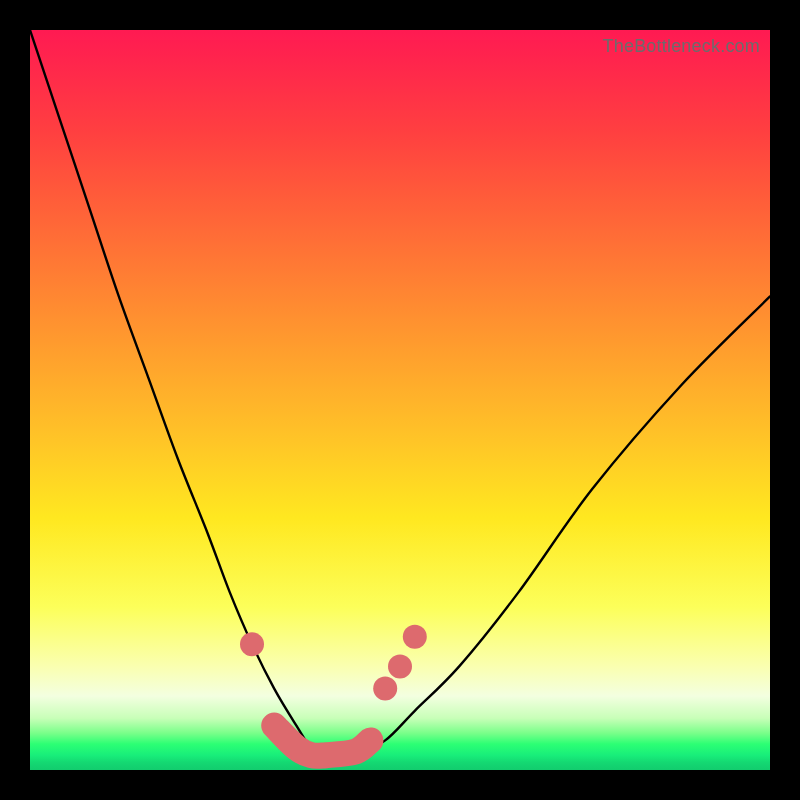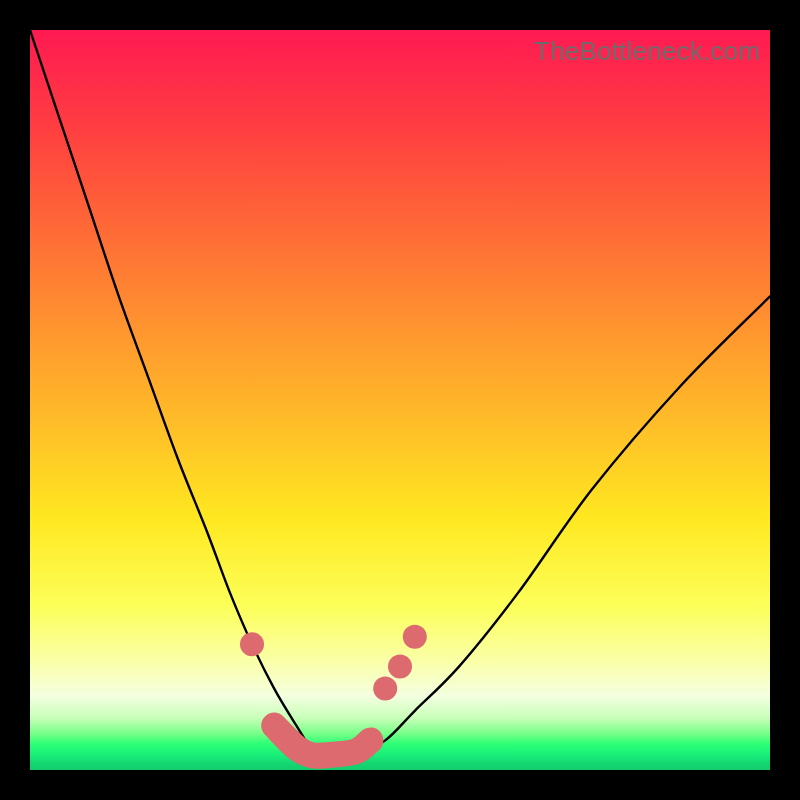--- a/index.html
+++ b/index.html
@@ -45,21 +45,21 @@
       #18ee7a 98%,
       #14d872 99%,
       #12cc6e 100%
     );
   }
   .watermark {
     position: absolute;
     top: 6px;
     right: 10px;
     color: #6c6c6c;
-    font-size: 26px;
+    font-size: 18px;
     font-weight: 500;
     letter-spacing: 0.2px;
     z-index: 5;
   }
   svg.curves {
     position: absolute;
     left: 0;
     top: 0;
     width: 740px;
     height: 740px;

